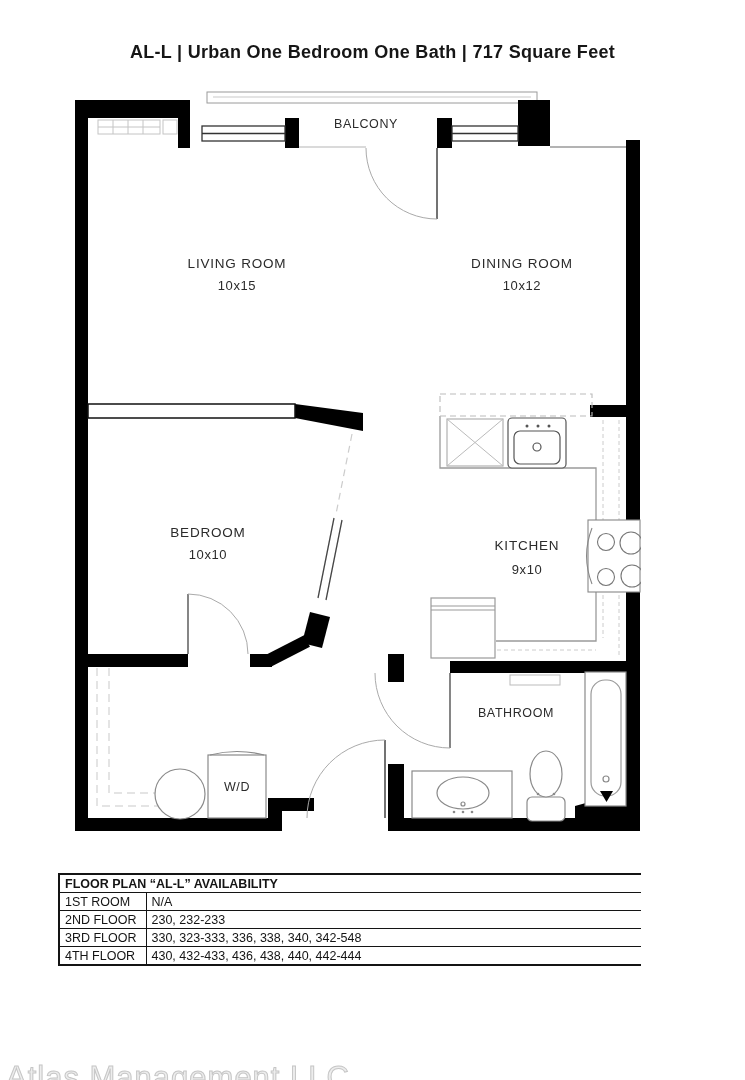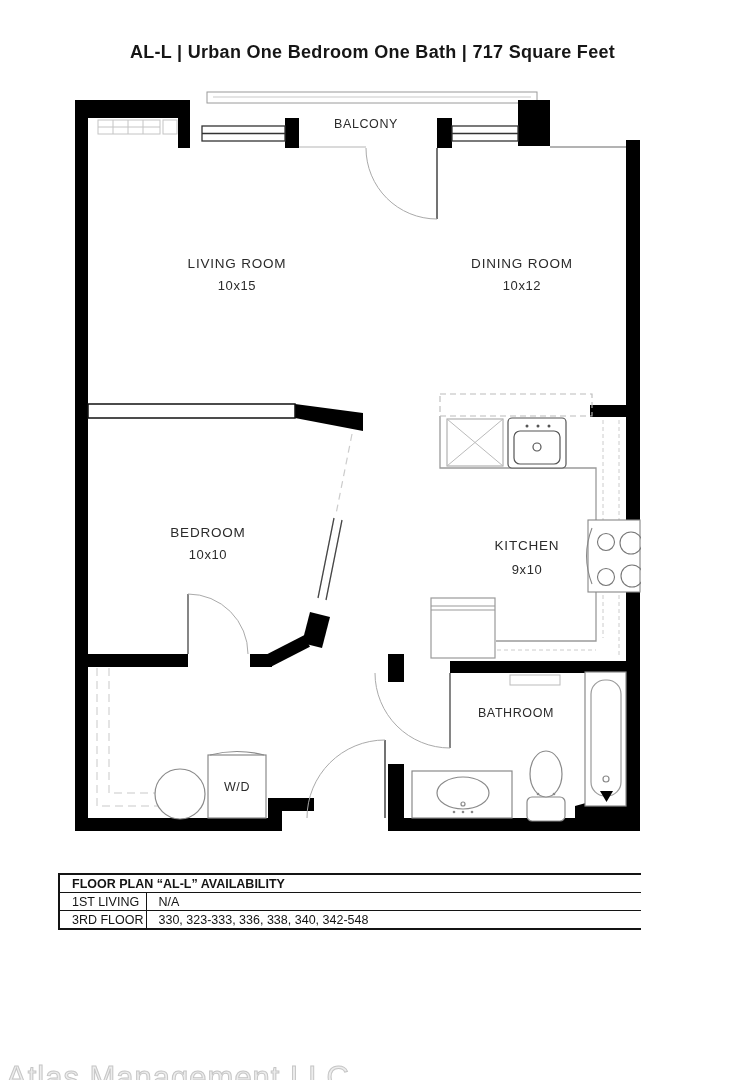--- a/index.html
+++ b/index.html
@@ -6,21 +6,21 @@
   .page{position:relative;width:641px;height:1080px;background:#ffffff;overflow:hidden;
         font-family:"Liberation Sans",sans-serif;color:#111;}
   .title{position:absolute;top:42px;left:0;width:745px;text-align:center;
          font-size:18px;font-weight:bold;letter-spacing:.3px;color:#161616;}
   svg.plan{position:absolute;left:0;top:0;}
   .rlabel{font-size:13.5px;letter-spacing:.8px;fill:#2b2b2b;text-anchor:middle;}
   .rdim{font-size:13px;letter-spacing:.6px;fill:#2b2b2b;text-anchor:middle;}
   .slabel{font-size:12.5px;letter-spacing:.6px;fill:#2b2b2b;text-anchor:middle;}
   .availability{position:absolute;left:58px;top:873px;width:624px;}
   .availability table{width:100%;border-collapse:collapse;border:2px solid #141414;table-layout:fixed;}
-  .availability td{border:1.5px solid #141414;font-size:12.5px;height:17px;padding:0 12px;
+  .availability td{border:1.5px solid #141414;font-size:12.5px;height:17px;padding:0 5px;
                    white-space:nowrap;overflow:hidden;color:#141414;}
   .t-title td,.t-head td{font-weight:bold;}
   .footnote{position:absolute;top:1032px;left:0;width:745px;text-align:center;
             font-size:9.5px;font-style:italic;color:#2a2a2a;z-index:2;}
   .watermark{position:absolute;top:1032px;left:6px;font-size:31px;letter-spacing:1px;
              color:#ededed;-webkit-text-stroke:1px #c6c6c6;z-index:1;white-space:nowrap;margin-top:28px;}
 </style>
 </head>
 <body>
 
@@ -195,26 +195,34 @@
     <table>
       <colgroup>
           <col style="width:87px">
           <col>
         </colgroup>
       <tbody>
           <tr class="t-title">
         <td colspan="2">FLOOR PLAN “AL-L” AVAILABILITY</td>
       </tr>
       <tr>
-        <td>1ST LIVING</td>
+        <td>1ST ROOM</td>
         <td>N/A</td>
+      </tr>
+      <tr>
+        <td>2ND FLOOR</td>
+        <td>230, 232-233</td>
       </tr>
       <tr>
         <td>3RD FLOOR</td>
         <td>330, 323-333, 336, 338, 340, 342-548</td>
+      </tr>
+      <tr>
+        <td>4TH FLOOR</td>
+        <td>430, 432-433, 436, 438, 440, 442-444</td>
       </tr>
     </tbody>
       </table>
   </div>
 
   <div class="watermark">Atlas Management LLC</div>
 
 </div>
 
 </body></html>

